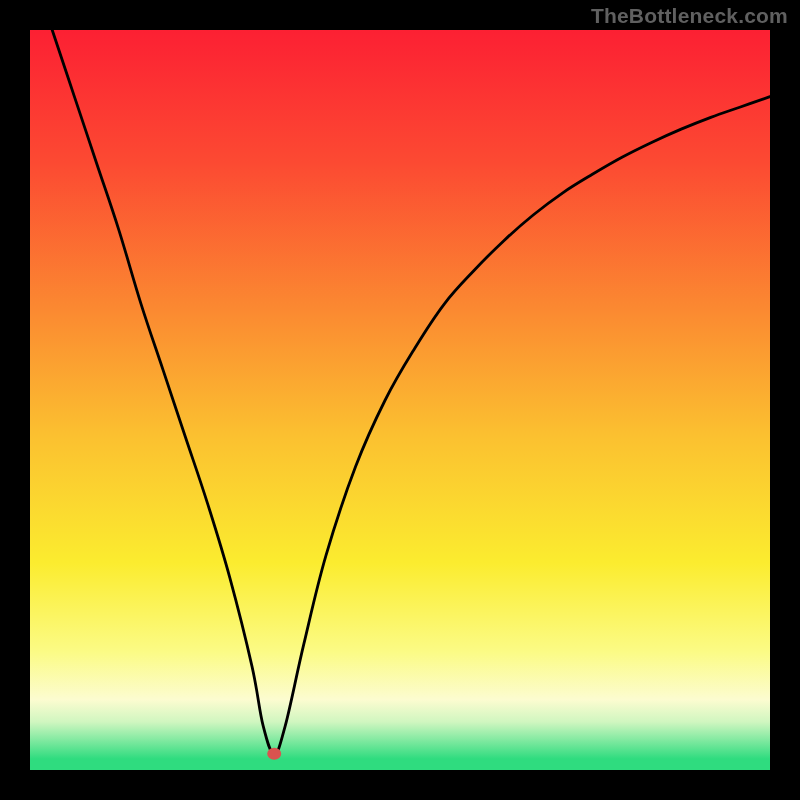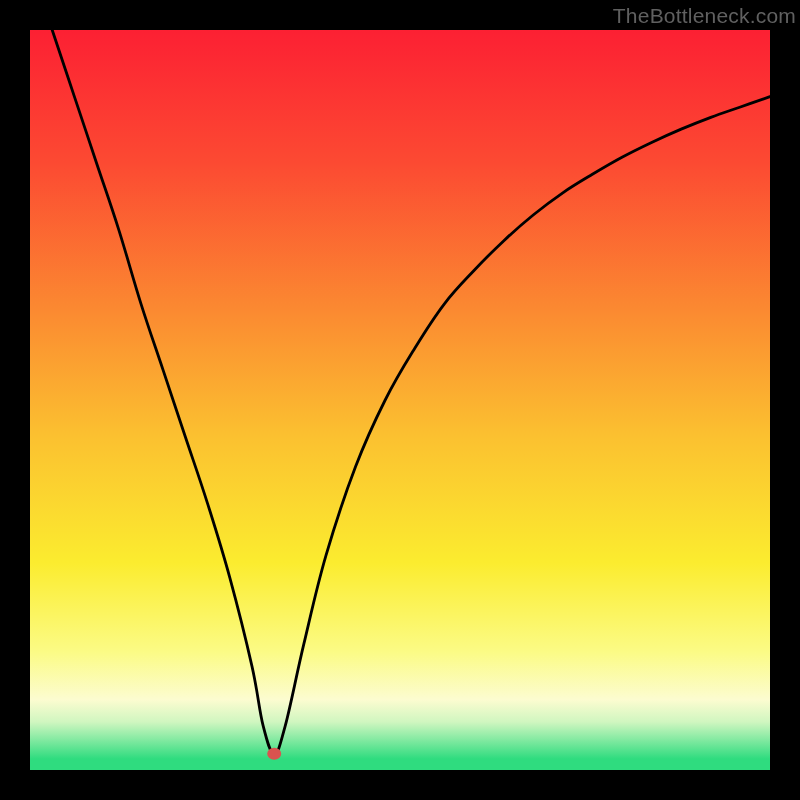--- a/index.html
+++ b/index.html
@@ -11,24 +11,24 @@
     font-family: Arial, Helvetica, sans-serif;
   }
   .container {
     position: relative;
     width: 800px;
     height: 800px;
   }
   .watermark {
     position: absolute;
     top: 4px;
-    right: 4px;
+    right: 12px;
     color: #606060;
     font-size: 21px;
-    font-weight: 400;
+    font-weight: 700;
     letter-spacing: 0.2px;
     z-index: 10;
   }
   svg {
     display: block;
   }
 </style>
 </head>
 <body>
 

